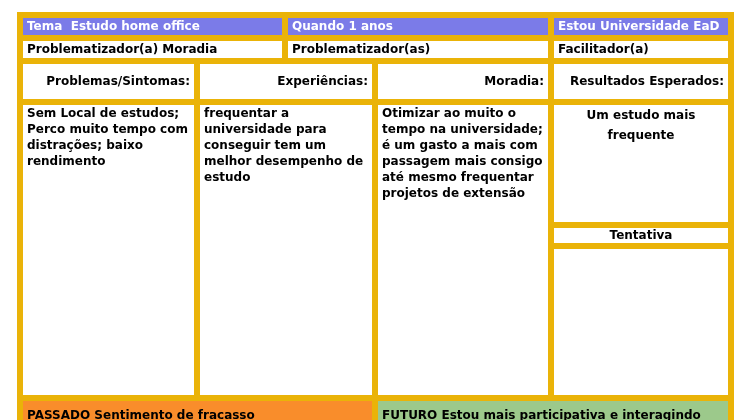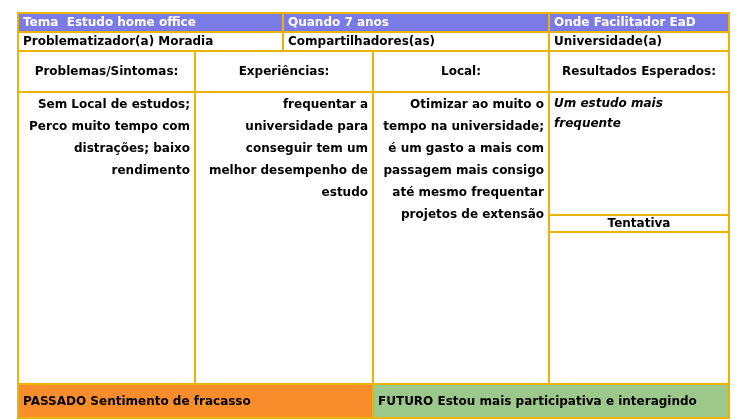--- a/index.html
+++ b/index.html
@@ -23,21 +23,21 @@
     top: 12px;
     width: 713px;
     border-collapse: collapse;
     table-layout: fixed;
     border: 2px solid #000000;
     font-weight: bold;
     font-size: 12px;
     color: #000000;
   }
   table.canvas td {
-    border: 2px solid #eab308;
+    border: 6px solid #eab308;
     padding: 0 4px;
     overflow: hidden;
     white-space: pre-wrap;
     word-wrap: break-word;
   }
   tr.meta-row { height: 19px; }
   tr.meta-row td {
     background: #7b7be8;
     color: #ffffff;
     text-align: left;
@@ -46,36 +46,35 @@
   }
   tr.roles-row { height: 19px; }
   tr.roles-row td {
     background: #ffffff;
     text-align: left;
     vertical-align: middle;
     line-height: 17px;
   }
   tr.headers-row { height: 41px; }
   tr.headers-row td {
-    text-align: center;
+    text-align: right;
     vertical-align: middle;
     line-height: 15px;
   }
   td.body-cell {
     vertical-align: top;
-    text-align: right;
+    text-align: left;
     padding-top: 6px;
-    line-height: 22px;
+    line-height: 16px;
   }
   td.body-cell-left {
     vertical-align: top;
-    text-align: left;
+    text-align: center;
     padding-top: 6px;
     line-height: 20px;
-    font-style: italic;
   }
   tr.body-top-row { height: 123px; }
   tr.tentativa-row { height: 17px; }
   tr.tentativa-row td {
     text-align: center;
     vertical-align: middle;
     line-height: 15px;
   }
   tr.body-bottom-row { height: 152px; }
   tr.footer-row { height: 34px; }
@@ -96,34 +95,34 @@
       <col style="width:177px">
       <col style="width:88px">
       <col style="width:90px">
       <col style="width:176px">
       <col style="width:180px">
     </colgroup>
 
     <tbody>
         <tr class="meta-row">
       <td colspan="2">Tema  Estudo home office</td>
-      <td colspan="2">Quando 7 anos</td>
-      <td>Onde Facilitador EaD</td>
+      <td colspan="2">Quando 1 anos</td>
+      <td>Estou Universidade EaD</td>
     </tr>
 
     <tr class="roles-row">
       <td colspan="2">Problematizador(a) Moradia</td>
-      <td colspan="2">Compartilhadores(as)</td>
-      <td>Universidade(a)</td>
+      <td colspan="2">Problematizador(as)</td>
+      <td>Facilitador(a)</td>
     </tr>
 
     <tr class="headers-row">
       <td>Problemas/Sintomas:</td>
       <td colspan="2">Experiências:</td>
-      <td>Local:</td>
+      <td>Moradia:</td>
       <td>Resultados Esperados:</td>
     </tr>
 
     <tr class="body-top-row">
       <td class="body-cell" rowspan="3">Sem Local de estudos; Perco muito tempo com distrações; baixo rendimento</td>
       <td class="body-cell" colspan="2" rowspan="3">frequentar a universidade para conseguir tem um melhor desempenho de estudo</td>
       <td class="body-cell" rowspan="3">Otimizar ao muito o tempo na universidade; é um gasto a mais com passagem mais consigo até mesmo frequentar projetos de extensão</td>
       <td class="body-cell-left">Um estudo mais frequente</td>
     </tr>
 

